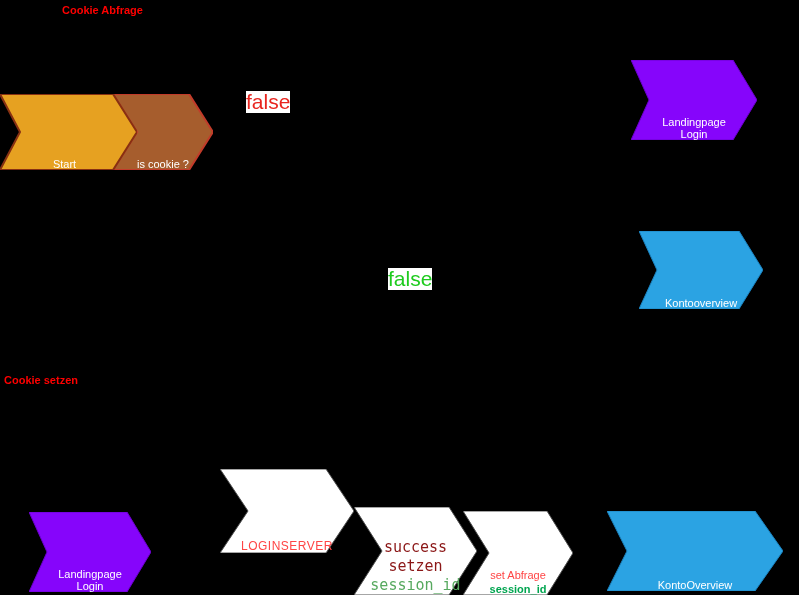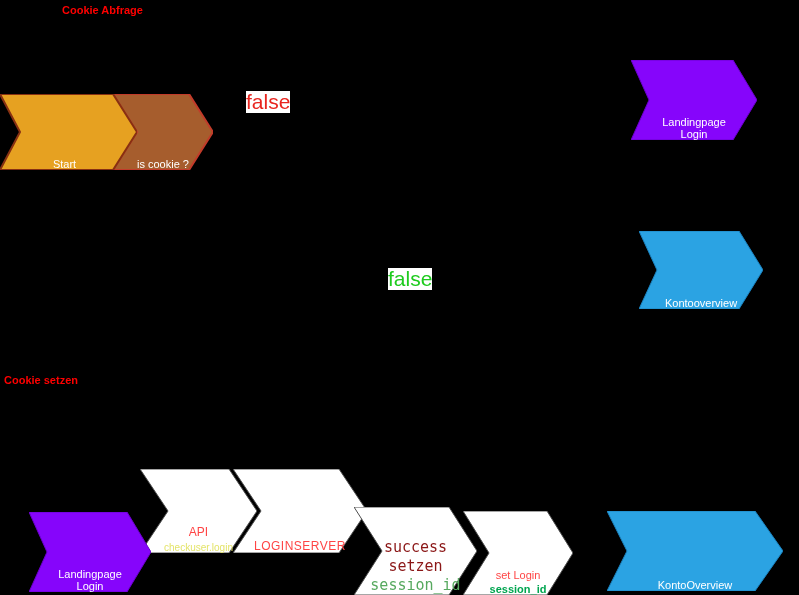--- a/index.html
+++ b/index.html
@@ -84,31 +84,22 @@
 
   <div class="shape" style="left:639px; top:231px; width:124px; height:78px;">
     <svg width="124" height="78" viewBox="0 0 124 78">
       <polygon points="0,0 100,0 124,39 100,78 0,78 18,39" stroke="#1B82BF" stroke-width="1" fill="#2BA3E3"></polygon>
     </svg>
     <div class="shape-label">
       <span>Kontooverview</span>
     </div>
   </div>
 
-  <div class="shape" style="left:140px; top:469px; width:117px; height:84px;">
-    <svg width="117" height="84" viewBox="0 0 117 84">
-      <polygon points="0,0 89,0 117,42 89,84 0,84 28,42" stroke="#4D4D4D" stroke-width="1" fill="#FFFFFF"></polygon>
-    </svg>
-    <div class="shape-label">
-      <span class="lbl-api-title">API</span>
-      <span class="lbl-api-sub">checkuser.login</span>
-    </div>
-  </div>
 
-  <div class="shape" style="left:233px; top:469px; width:134px; height:84px;">
+  <div class="shape" style="left:220px; top:469px; width:134px; height:84px;">
     <svg width="134" height="84" viewBox="0 0 134 84">
       <polygon points="0,0 106,0 134,42 106,84 0,84 28,42" stroke="#4D4D4D" stroke-width="1" fill="#FFFFFF"></polygon>
     </svg>
     <div class="shape-label">
       <span class="lbl-loginserver">LOGINSERVER</span>
     </div>
   </div>
 
   <div class="shape" style="left:354px; top:507px; width:123px; height:88px;">
     <svg width="123" height="88" viewBox="0 0 123 88">
@@ -119,21 +110,21 @@
       <span class="mono-dark">setzen</span>
       <span class="mono-green">session_id</span>
     </div>
   </div>
 
   <div class="shape" style="left:463px; top:511px; width:110px; height:84px;">
     <svg width="110" height="84" viewBox="0 0 110 84">
       <polygon points="0,0 84,0 110,42 84,84 0,84 26,42" stroke="#4D4D4D" stroke-width="1" fill="#FFFFFF"></polygon>
     </svg>
     <div class="shape-label">
-      <span class="lbl-setcookie">set Login</span>
+      <span class="lbl-setcookie">set Abfrage</span>
       <span class="lbl-sessionid-small">session_id</span>
     </div>
   </div>
 
   <div class="shape" style="left:29px; top:512px; width:122px; height:80px;">
     <svg width="122" height="80" viewBox="0 0 122 80">
       <polygon points="0,0 98,0 122,40 98,80 0,80 18,40" stroke="#6A00CB" stroke-width="1" fill="#8605FB"></polygon>
     </svg>
     <div class="shape-label">
       <span class="pre">Landingpage

